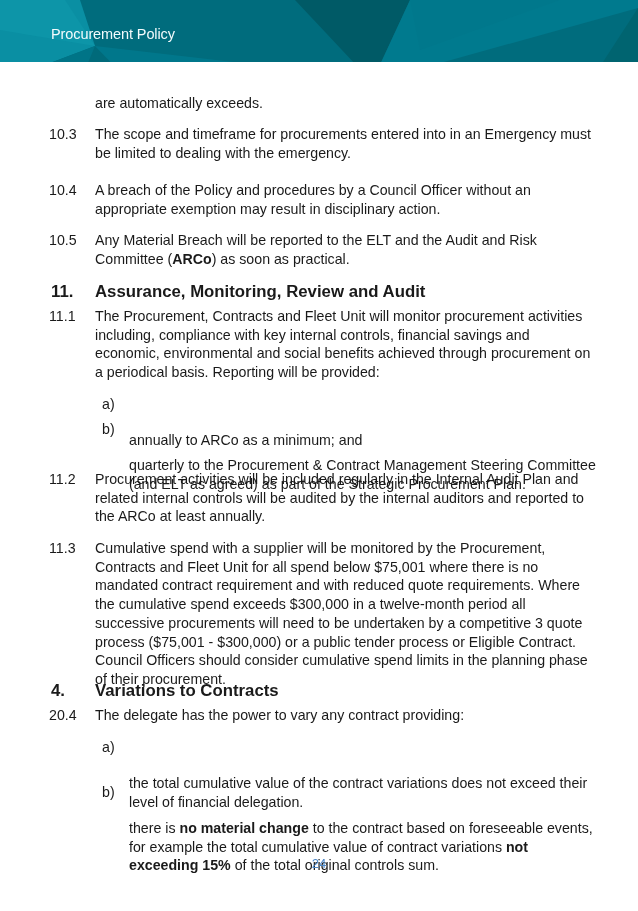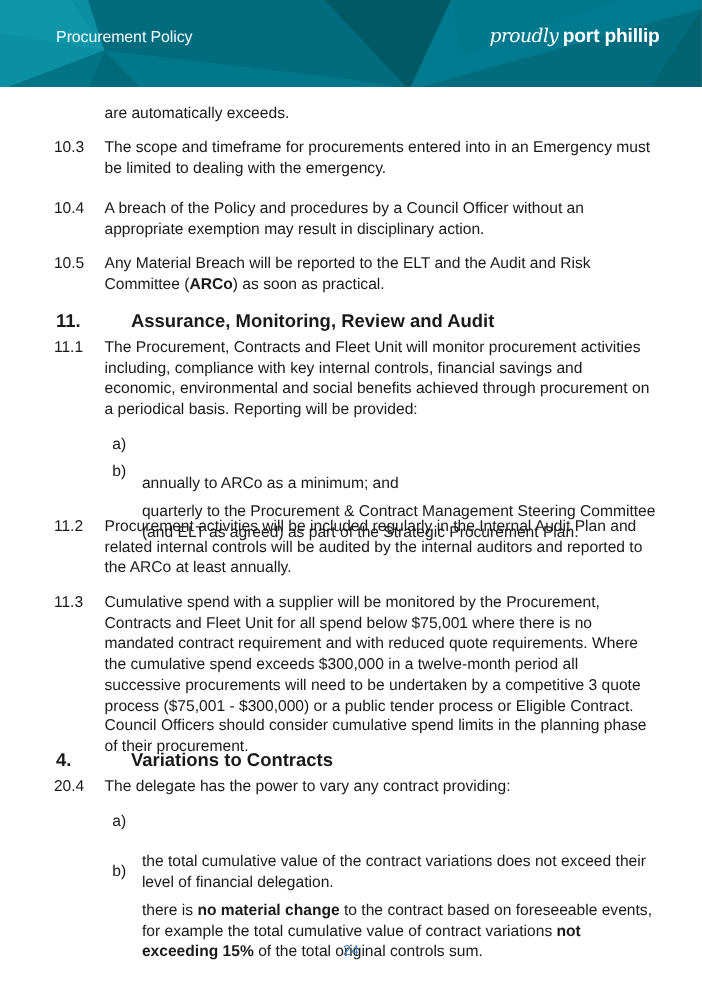--- a/index.html
+++ b/index.html
@@ -1,42 +1,41 @@
 <!DOCTYPE html>
 <html><head>
 <meta charset="utf-8">
 <style>
   html, body { margin: 0; padding: 0; }
   body {
     width: 638px; height: 911px; background: #ffffff; position: relative; overflow: hidden;
     font-family: "Liberation Sans", sans-serif; color: #1a1a1a;
   }
   .header {
-    position: absolute; left: 0; top: 0; width: 638px; height: 79px; overflow: hidden;
+    position: absolute; left: 0; top: 0; width: 638px; height: 62px; overflow: hidden;
     background: #ec4899;
-    text-decoration: underline;
   }
   .header svg { position: absolute; left: 0; top: 0; }
   .header-line { position: absolute; left: 0; top: 80px; width: 638px; height: 2px; background: #5fb0c0; }
   .doc-title {
     position: absolute; left: 51px; top: 26px; color: #f2fbfd; font-size: 14.5px; letter-spacing: -0.1px;
   }
   .logo { position: absolute; left: 445px; top: 22px; color: #ffffff; white-space: nowrap; }
   .logo .script { font-family: "DejaVu Serif", serif; font-style: italic; font-size: 17px; letter-spacing: -0.5px; margin-right: 4px; }
   .logo .brand { font-weight: bold; font-size: 17.5px; letter-spacing: -0.2px; }
 
   .content { position: absolute; left: 0; top: 0; width: 638px; }
   .para { position: absolute; left: 0; width: 638px; font-size: 14.2px; line-height: 18.7px; }
   .num { position: absolute; left: 49px; top: 0; }
   .text { position: absolute; left: 95px; width: 500px; }
   .sub .num { left: 102px; }
   .sub .text { left: 129px; width: 470px; margin-top: 36px; }
   .heading { position: absolute; left: 0; width: 638px; font-size: 16.8px; font-weight: bold; line-height: 20px; }
   .heading .num { left: 51px; }
-  .heading .text { left: 95px; width: 500px; margin-left: 24px; }
+  .heading .text { left: 95px; width: 500px; }
   b { font-weight: bold; }
   .page-num { position: absolute; left: 0; width: 638px; top: 856px; text-align: center; color: #4a86c8; font-size: 13px; }
 </style>
 </head>
 <body>
 
 <div class="header">
   <svg width="638" height="82" viewBox="0 0 638 82">
     <rect x="0" y="0" width="638" height="82" fill="#006c7d"></rect>
     <polygon points="0,0 80,0 95,46 0,82" fill="#0a8fa3"></polygon>
@@ -44,23 +43,20 @@
     <polygon points="95,46 0,82 130,82" fill="#007487"></polygon>
     <polygon points="95,46 130,82 80,82" fill="#006a7a"></polygon>
     <polygon points="95,46 320,72 372,82 130,82" fill="#00778b"></polygon>
     <polygon points="295,0 410,0 372,82" fill="#005a66"></polygon>
     <polygon points="410,0 638,0 638,8 372,82" fill="#007a8e"></polygon>
     <polygon points="410,0 560,0 420,50" fill="#00788c"></polygon>
     <polygon points="638,8 638,82 590,82" fill="#006470"></polygon>
   </svg>
   <div class="header-line"></div>
   <div class="doc-title">Procurement Policy</div>
-  <div class="logo">
-    <span class="script">proudly</span><span class="brand">port phillip</span>
-  </div>
 </div>
 
 <div class="content">
 
   <div class="para" style="top:94px;">
     <span class="text">are automatically exceeds.</span>
   </div>
 
   <div class="para" style="top:125px;">
     <span class="num">10.3</span>

